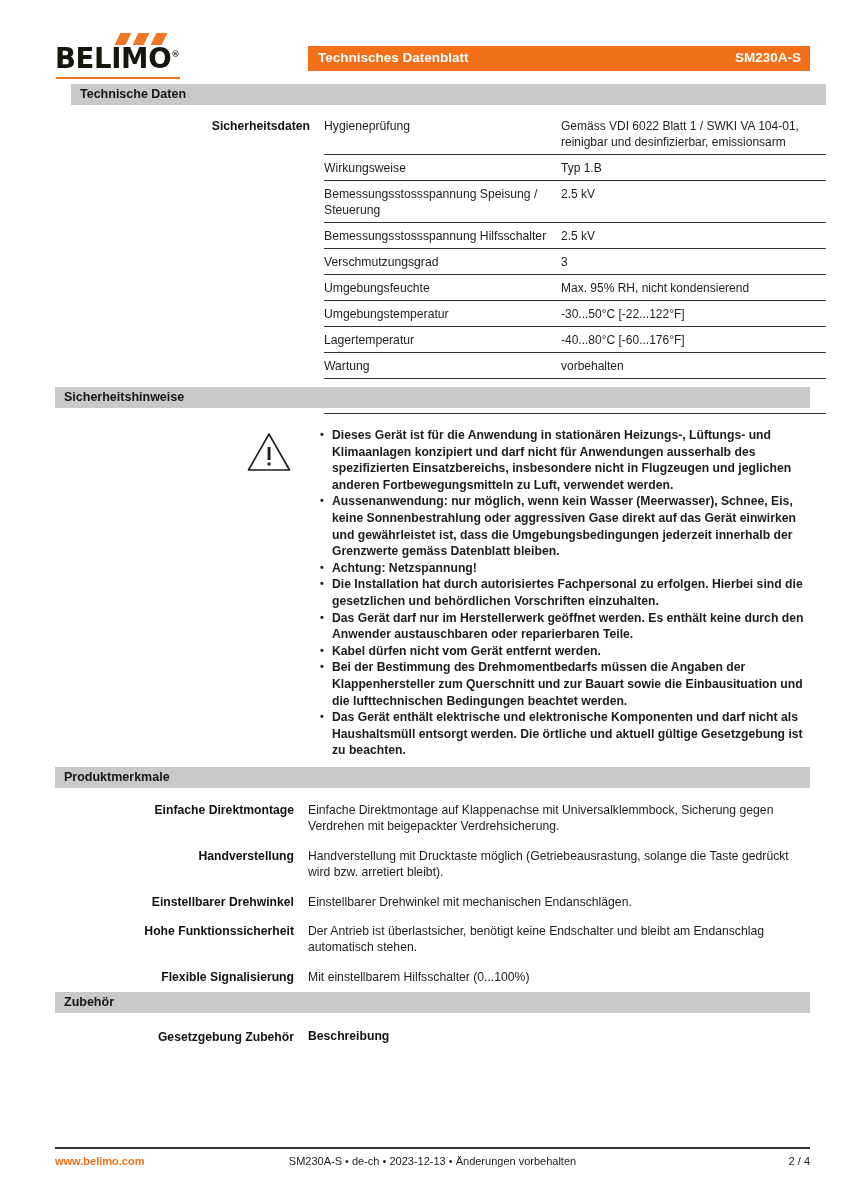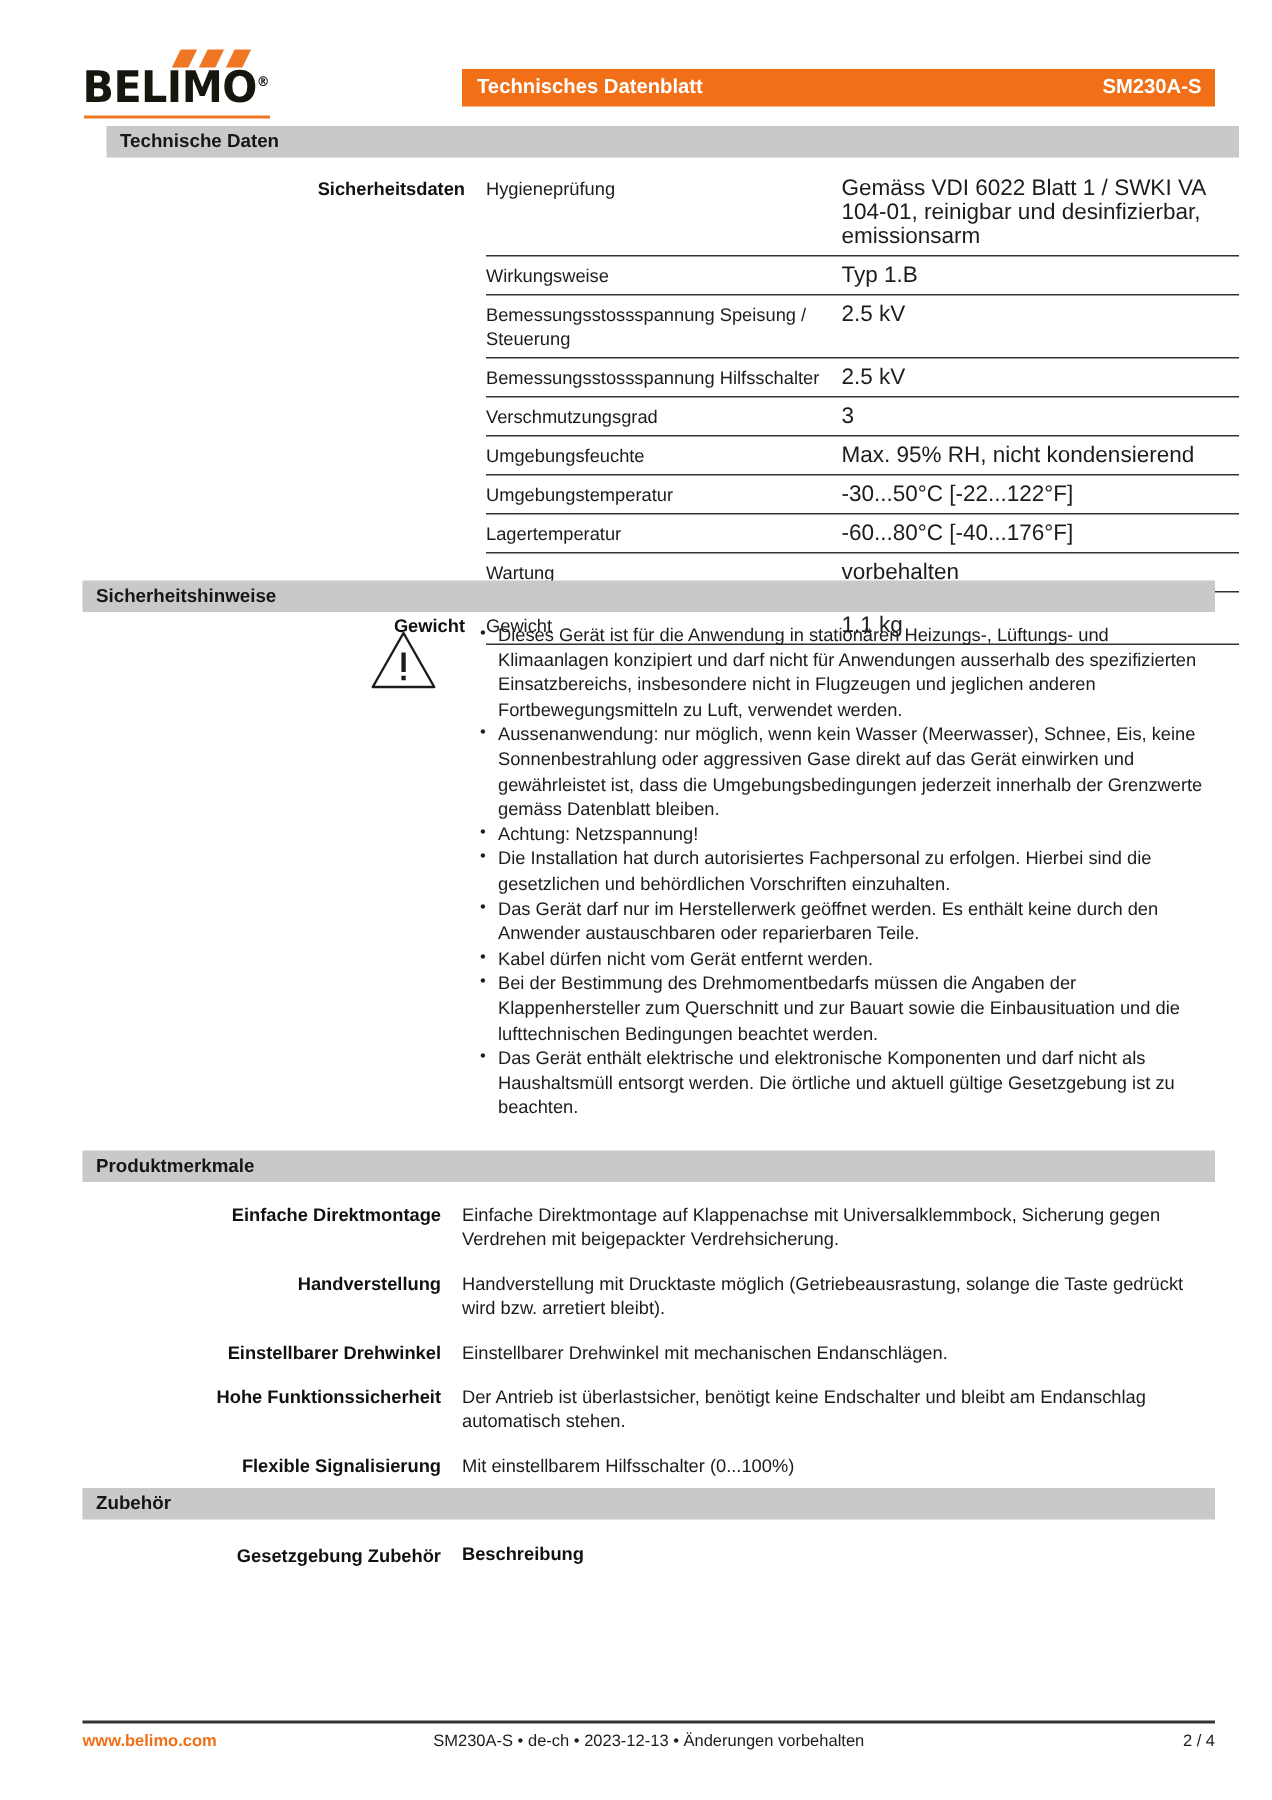--- a/index.html
+++ b/index.html
@@ -132,32 +132,33 @@
   }
   .spec-key {
     width: 237px;
     flex: 0 0 237px;
     font-size: 12.2px;
     line-height: 16px;
     color: #1c1c1c;
   }
   .spec-val {
     flex: 1 1 auto;
-    font-size: 15px;
+    font-size: 12px;
     line-height: 16px;
     color: #1c1c1c;
   }
   .gap-sm { height: 9px; }
 
   
   .safety-wrap {
     margin-left: 55px;
     width: 755px;
     display: flex;
-    padding-top: 7px;
+    padding-top: 19px;
+    font-weight: bold;
   }
   .safety-icon-col {
     width: 253px;
     flex: 0 0 253px;
     display: flex;
     justify-content: flex-end;
     padding-right: 16px;
     padding-top: 4px;
   }
   .warn-tri { display: block; }
@@ -321,21 +322,21 @@
         <div class="spec-label"></div>
         <div class="spec-body">
           <div class="spec-key">Umgebungstemperatur</div>
           <div class="spec-val">-30...50°C [-22...122°F]</div>
         </div>
       </div>
       <div class="spec-row">
         <div class="spec-label"></div>
         <div class="spec-body">
           <div class="spec-key">Lagertemperatur</div>
-          <div class="spec-val">-60...80°C [-40...176°F]</div>
+          <div class="spec-val">-40...80°C [-60...176°F]</div>
         </div>
       </div>
       <div class="spec-row">
         <div class="spec-label"></div>
         <div class="spec-body">
           <div class="spec-key">Wartung</div>
           <div class="spec-val">vorbehalten</div>
         </div>
       </div>
 

